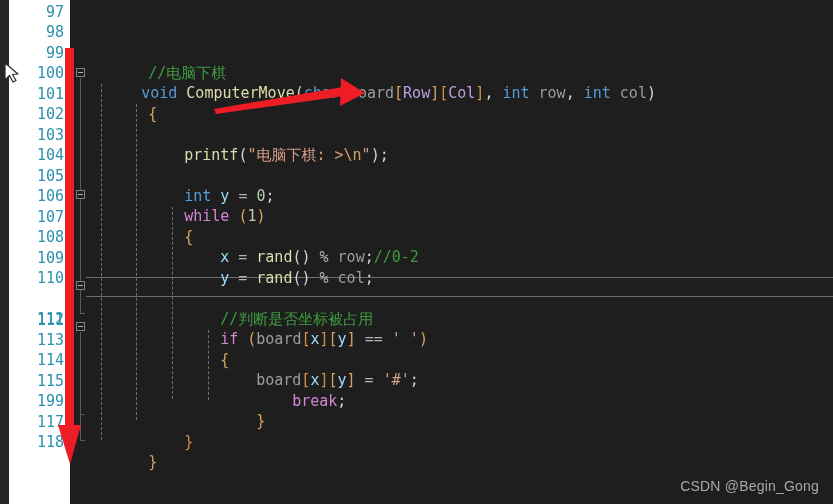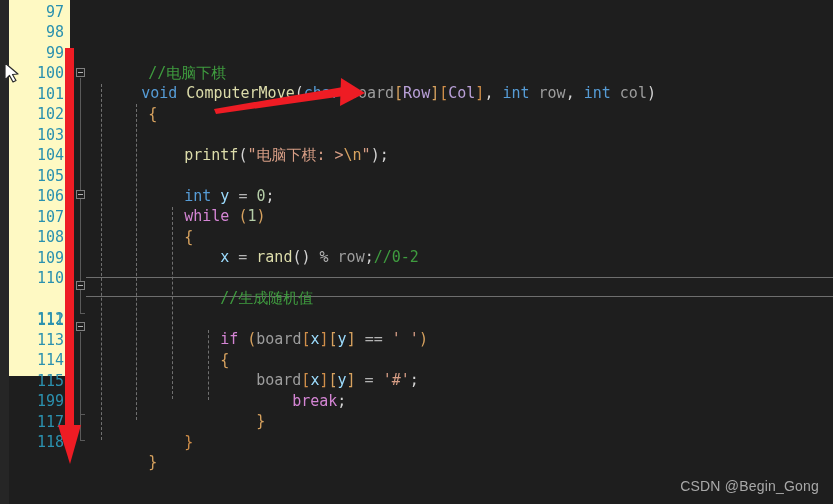--- a/index.html
+++ b/index.html
@@ -27,22 +27,22 @@
     left: 0; top: 0;
     width: 9px; height: 504px;
     background: #262626;
   }
 
   
   .gutter {
     position: absolute;
     left: 9px; top: 0;
     width: 61px;
-    height: 376px;
-    background: #fef9c3;
+    height: 504px;
+    background: #ffffff;
   }
   .lnum {
     position: absolute;
     right: 6px;
     width: 55px;
     text-align: right;
     color: #2b91af;
     font-size: 15px;
     line-height: 20.4px;
     font-family: "DejaVu Sans Mono", "Liberation Mono", monospace;
@@ -240,25 +240,28 @@
     </div>
 
     <div class="crow" style="top:207px; left:36px;">
       <span class="t-brace1">{</span>
     </div>
 
     <div class="crow" style="top:227px; left:72px;">
       <span class="t-var">x</span><span class="t-punc"> </span><span class="t-op">=</span><span class="t-punc"> </span><span class="t-fn">rand</span><span class="t-punc">()</span><span class="t-punc"> </span><span class="t-op">%</span><span class="t-punc"> </span><span class="t-plain">row</span><span class="t-punc">;</span><span class="t-cmt">//0-2</span>
     </div>
 
-
-    <div class="crow" style="top:268px; left:72px;">
-      <span class="t-cmt">//生成随机值</span>
-    </div>
-
+    <div class="crow" style="top:248px; left:72px;">
+      <span class="t-var">y</span><span class="t-punc"> </span><span class="t-op">=</span><span class="t-punc"> </span><span class="t-fn">rand</span><span class="t-punc">()</span><span class="t-punc"> </span><span class="t-op">%</span><span class="t-punc"> </span><span class="t-plain">col</span><span class="t-punc">;</span>
+    </div>
+
+
+    <div class="crow" style="top:289px; left:72px;">
+      <span class="t-cmt">//判断是否坐标被占用</span>
+    </div>
 
     <div class="crow" style="top:309px; left:72px;">
       <span class="t-ctl">if</span><span class="t-punc"> </span><span class="t-brace1">(</span><span class="t-plain">board</span><span class="t-brace2">[</span><span class="t-var">x</span><span class="t-brace2">]</span><span class="t-brace1">[</span><span class="t-var">y</span><span class="t-brace1">]</span><span class="t-punc"> </span><span class="t-op">==</span><span class="t-punc"> </span><span class="t-str">' '</span><span class="t-brace1">)</span>
     </div>
 
     <div class="crow" style="top:330px; left:72px;">
       <span class="t-brace1">{</span>
     </div>
 
     <div class="crow" style="top:350px; left:108px;">

